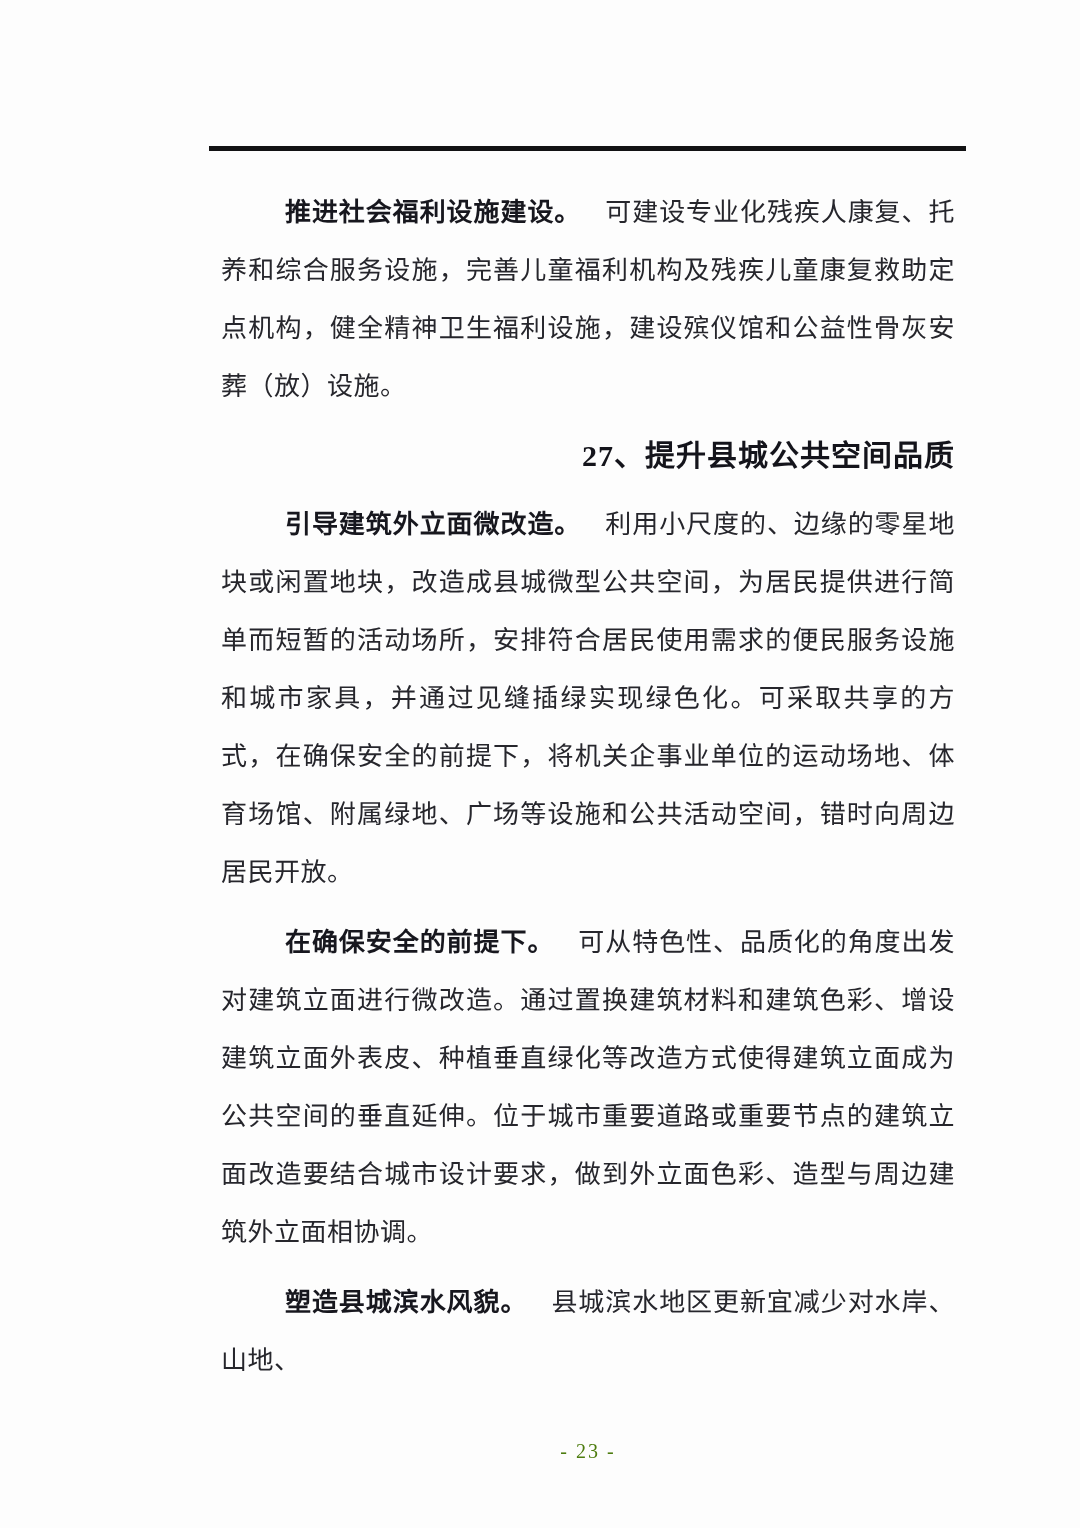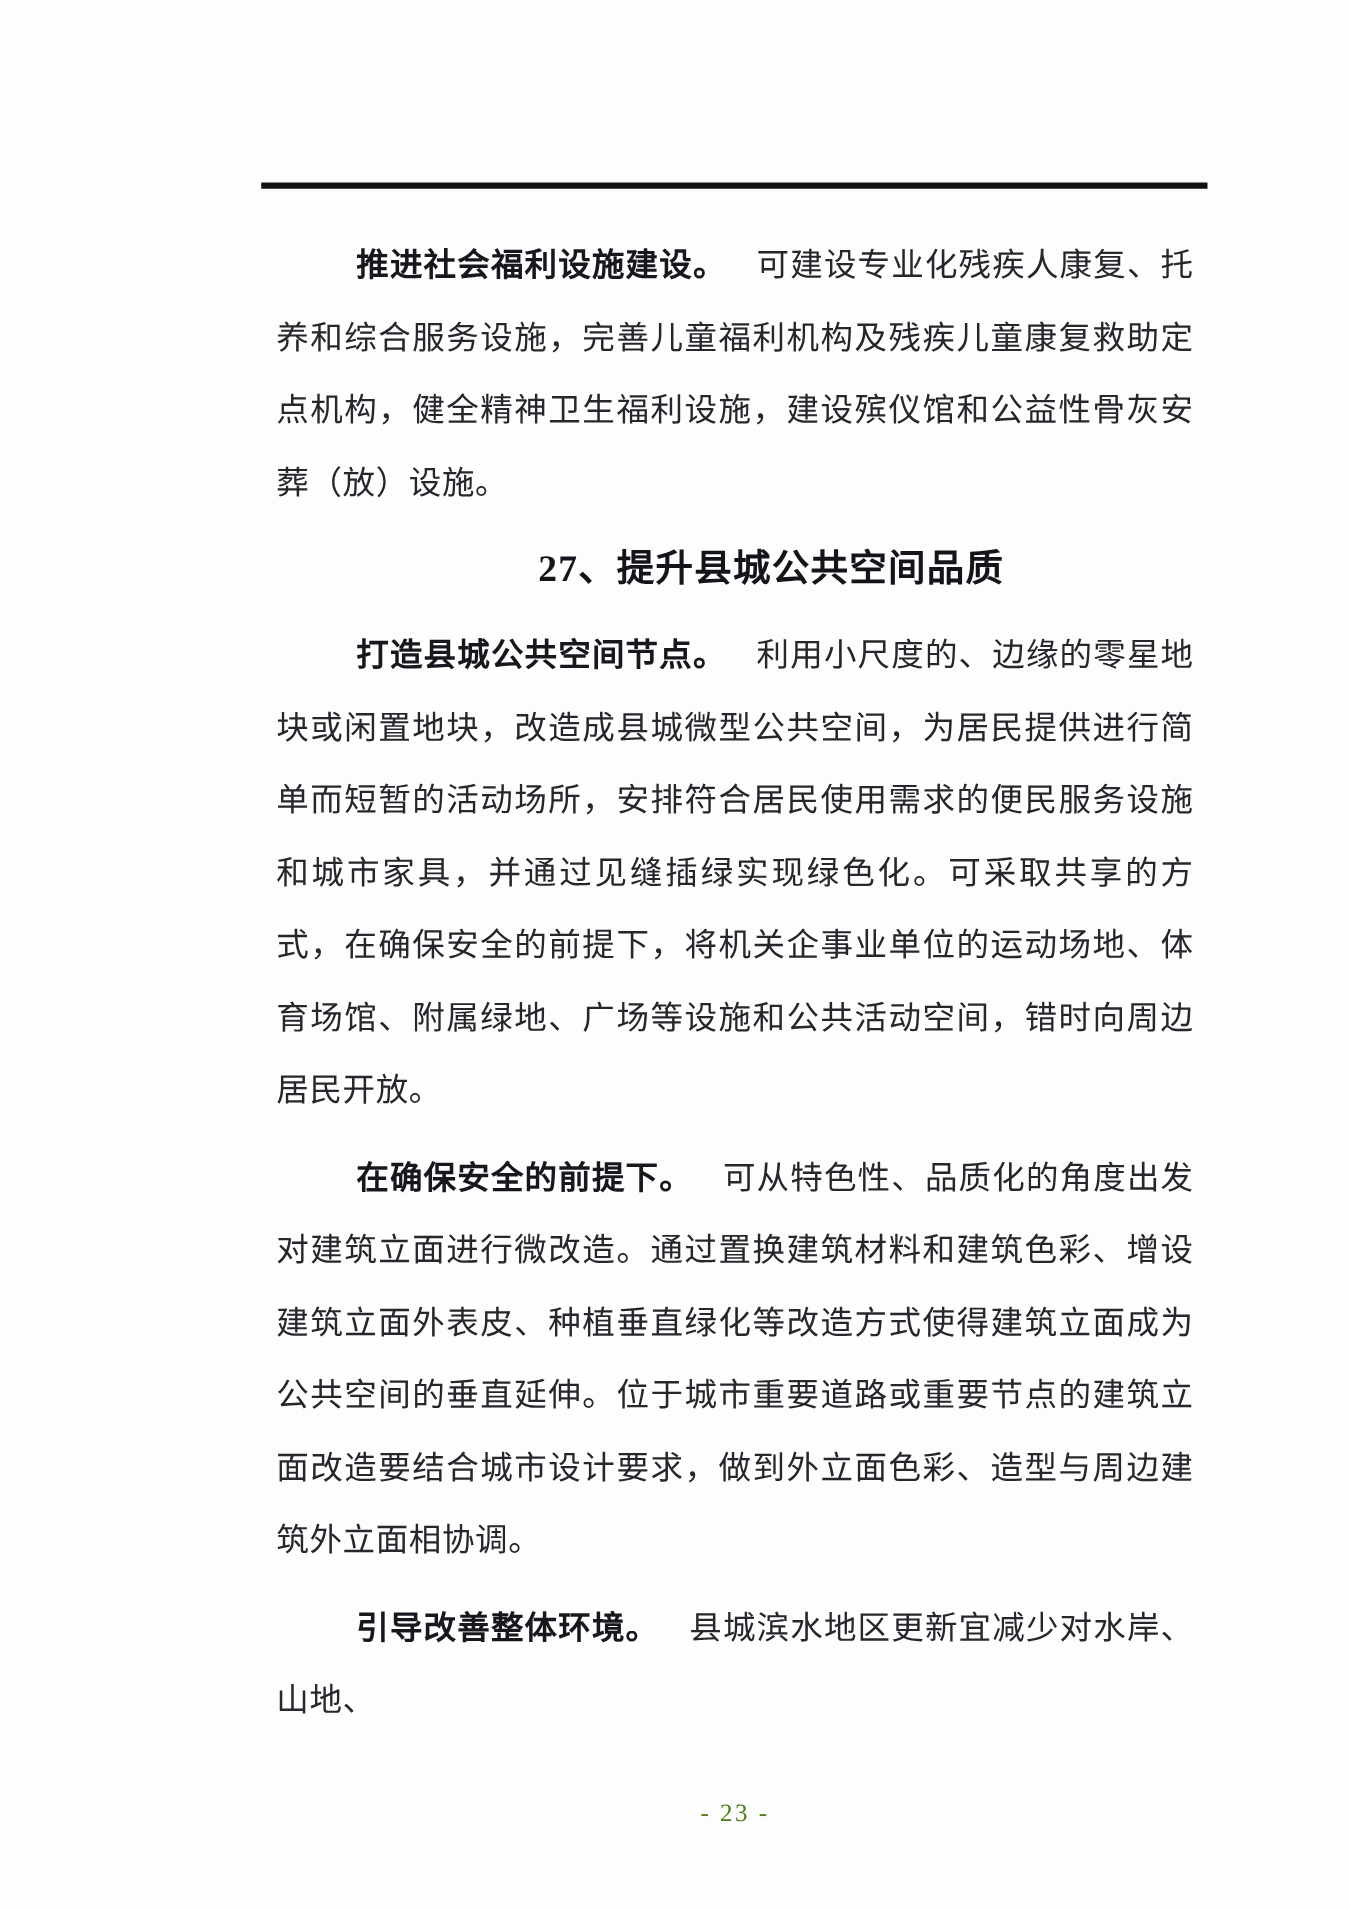--- a/index.html
+++ b/index.html
@@ -41,21 +41,21 @@
   .para .lead {
     font-weight: bold;
     color: #17171e;
   }
   .section-heading {
     font-weight: bold;
     color: #14141b;
     font-size: 30px;
     line-height: 56px;
     text-indent: 58px;
-    text-align: center;
+    text-align: right;
     letter-spacing: 1px;
   }
   .page-number {
     position: absolute;
     top: 1392px;
     left: 0;
     width: 1080px;
     text-align: center;
     font-size: 20px;
     color: #4d7c0f;
@@ -70,24 +70,24 @@
 
   <div class="header-rule"></div>
 
   <div class="content">
 
     <p class="para"><span class="lead">推进社会福利设施建设。</span><span>可建设专业化残疾人康复、托养和综合服务设施，完善儿童福利机构及残疾儿童康复救助定点机构，健全精神卫生福利设施，建设殡仪馆和公益性骨灰安葬（放）设施。</span></p>
 
     <h2 class="section-heading">27、提升县城公共空间品质</h2>
 
 
-    <p class="para"><span class="lead">打造县城公共空间节点。</span><span>利用小尺度的、边缘的零星地块或闲置地块，改造成县城微型公共空间，为居民提供进行简单而短暂的活动场所，安排符合居民使用需求的便民服务设施和城市家具，并通过见缝插绿实现绿色化。可采取共享的方式，在确保安全的前提下，将机关企事业单位的运动场地、体育场馆、附属绿地、广场等设施和公共活动空间，错时向周边居民开放。</span></p>
+    <p class="para"><span class="lead">引导建筑外立面微改造。</span><span>利用小尺度的、边缘的零星地块或闲置地块，改造成县城微型公共空间，为居民提供进行简单而短暂的活动场所，安排符合居民使用需求的便民服务设施和城市家具，并通过见缝插绿实现绿色化。可采取共享的方式，在确保安全的前提下，将机关企事业单位的运动场地、体育场馆、附属绿地、广场等设施和公共活动空间，错时向周边居民开放。</span></p>
 
     <p class="para"><span class="lead">在确保安全的前提下。</span><span>可从特色性、品质化的角度出发对建筑立面进行微改造。通过置换建筑材料和建筑色彩、增设建筑立面外表皮、种植垂直绿化等改造方式使得建筑立面成为公共空间的垂直延伸。位于城市重要道路或重要节点的建筑立面改造要结合城市设计要求，做到外立面色彩、造型与周边建筑外立面相协调。</span></p>
 
 
-    <p class="para"><span class="lead">引导改善整体环境。</span><span>县城滨水地区更新宜减少对水岸、山地、</span></p>
+    <p class="para"><span class="lead">塑造县城滨水风貌。</span><span>县城滨水地区更新宜减少对水岸、山地、</span></p>
 
   </div>
 
   <div class="page-number">- 23 -</div>
 
 </div>
 
 </body></html>

